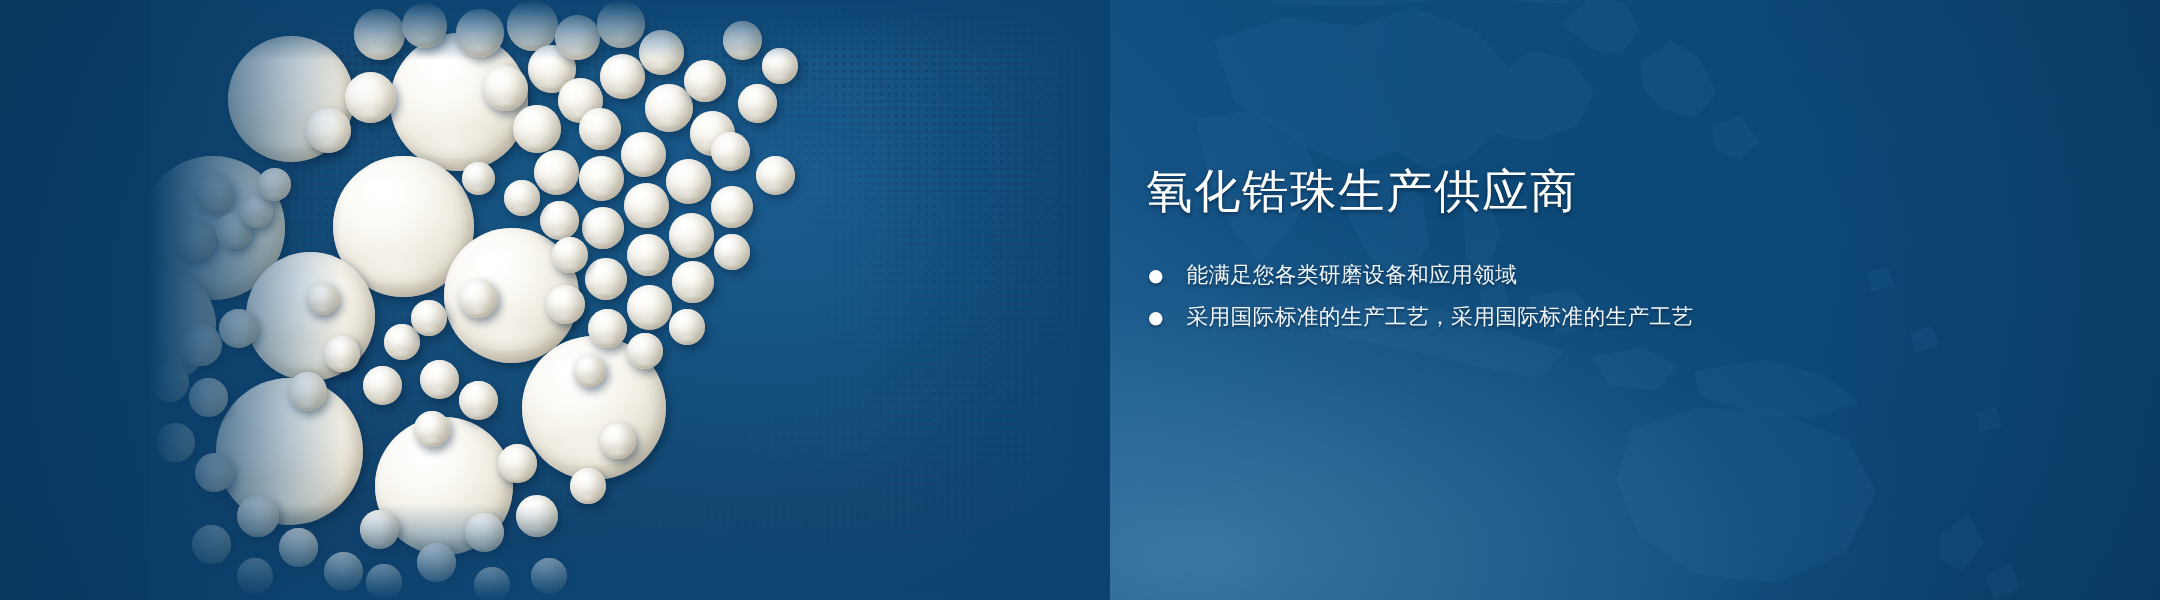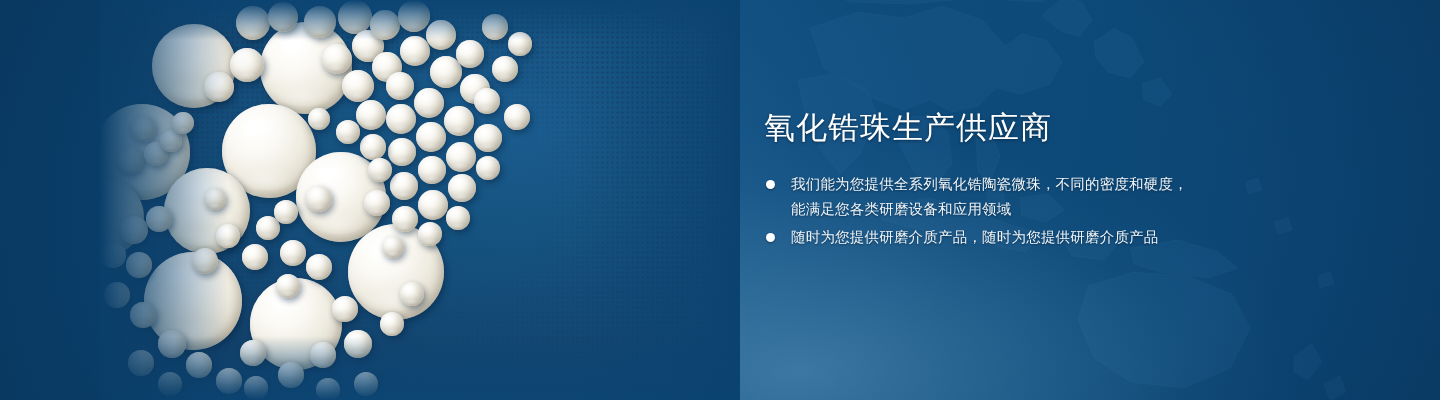--- a/index.html
+++ b/index.html
@@ -267,26 +267,25 @@
 
   <div class="bg-vignette"></div>
 
   <div class="content">
     <h1 class="headline">氧化锆珠生产供应商</h1>
 
     <ul class="bullets">
 
       <li class="bullet">
         <span class="dot"></span>
-        <span class="bullet-line">我们能为您提供全系列氧化锆陶瓷微珠，不同的密度和硬度，</span>
         <span class="bullet-line">能满足您各类研磨设备和应用领域</span>
       </li>
 
 
       <li class="bullet">
         <span class="dot"></span>
-        <span class="bullet-line">随时为您提供研磨介质产品，随时为您提供研磨介质产品</span>
+        <span class="bullet-line">采用国际标准的生产工艺，采用国际标准的生产工艺</span>
       </li>
 
     </ul>
   </div>
 
 </div>
 
 </body></html>

